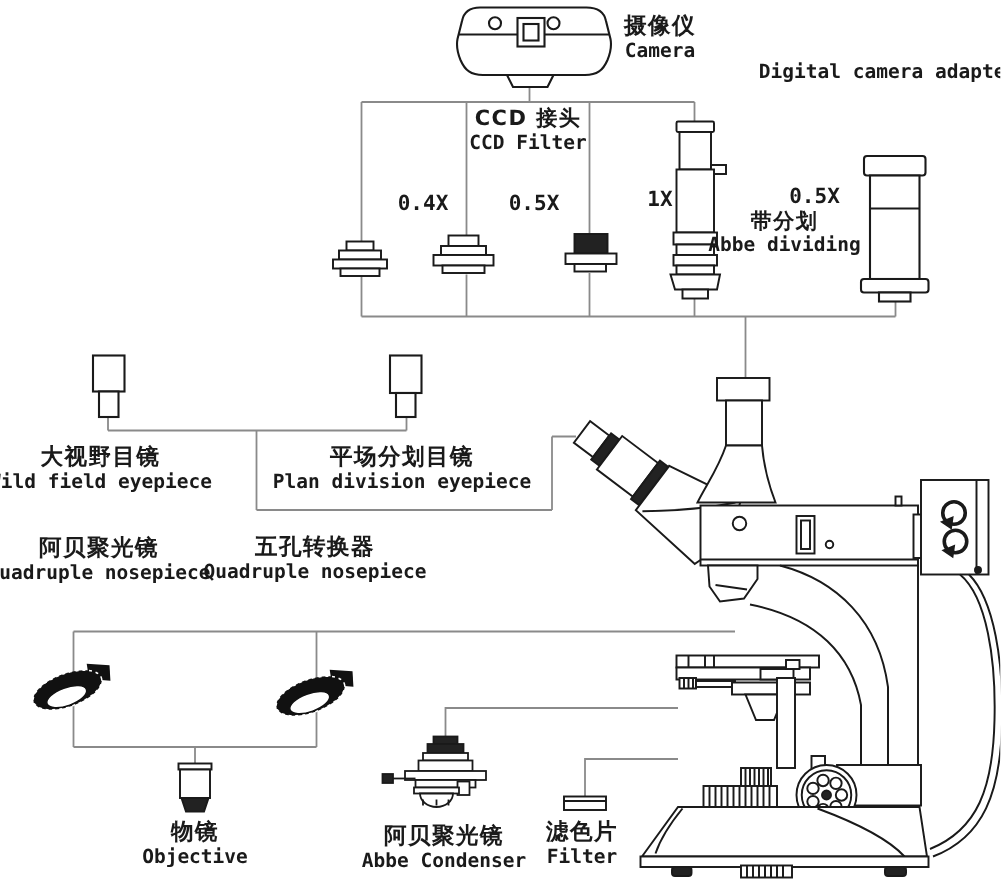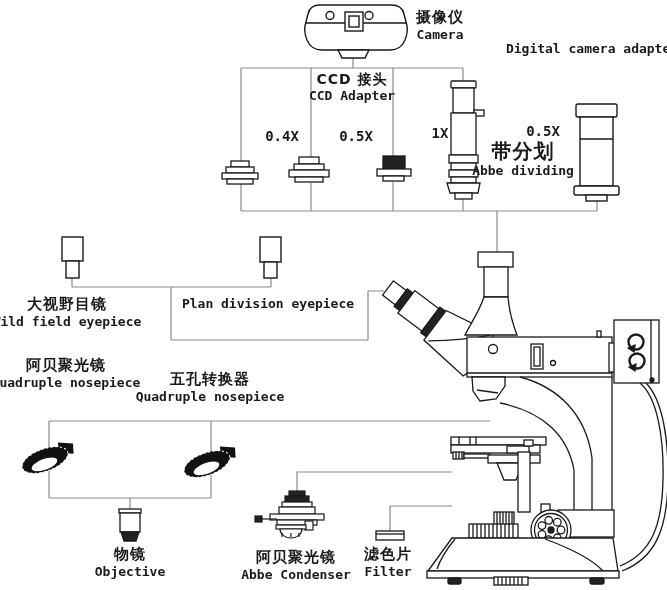--- a/index.html
+++ b/index.html
@@ -233,54 +233,55 @@
     <span class="zh">摄像仪</span>
     <span class="en">Camera</span>
   </div>
 
   <div class="lbl" style="left:592px;top:41px">
     <span class="en">Digital camera adapter</span>
   </div>
 
   <div class="lbl" style="left:352px;top:71px">
     <span class="zh" style="font-size:14px">CCD 接头</span>
-    <span class="en">CCD Adapter</span>
+    <span class="en">CCD Filter</span>
   </div>
 
   <div class="lbl" style="left:262px;top:128px">
     <span class="mag">0.4X</span>
   </div>
   <div class="lbl" style="left:336px;top:128px">
     <span class="mag">0.5X</span>
   </div>
   <div class="lbl" style="left:420px;top:125px">
     <span class="mag">1X</span>
   </div>
 
   <div class="lbl" style="left:523px;top:123px">
     <span class="mag">0.5X</span>
-    <span class="zh" style="font-size:20px">带分划</span>
+    <span class="zh" style="font-size:14px">带分划</span>
     <span class="en">Abbe dividing</span>
   </div>
 
   <div class="lbl" style="left:67px;top:296px">
     <span class="zh">大视野目镜</span>
     <span class="en">Wild field eyepiece</span>
   </div>
 
   <div class="lbl" style="left:268px;top:296px">
+    <span class="zh">平场分划目镜</span>
     <span class="en">Plan division eyepiece</span>
   </div>
 
   <div class="lbl" style="left:66px;top:357px">
     <span class="zh">阿贝聚光镜</span>
     <span class="en">Quadruple nosepiece</span>
   </div>
 
-  <div class="lbl" style="left:210px;top:371px">
+  <div class="lbl" style="left:210px;top:356px">
     <span class="zh">五孔转换器</span>
     <span class="en">Quadruple nosepiece</span>
   </div>
 
   <div class="lbl" style="left:130px;top:546px">
     <span class="zh">物镜</span>
     <span class="en">Objective</span>
   </div>
 
   <div class="lbl" style="left:388px;top:546px">

